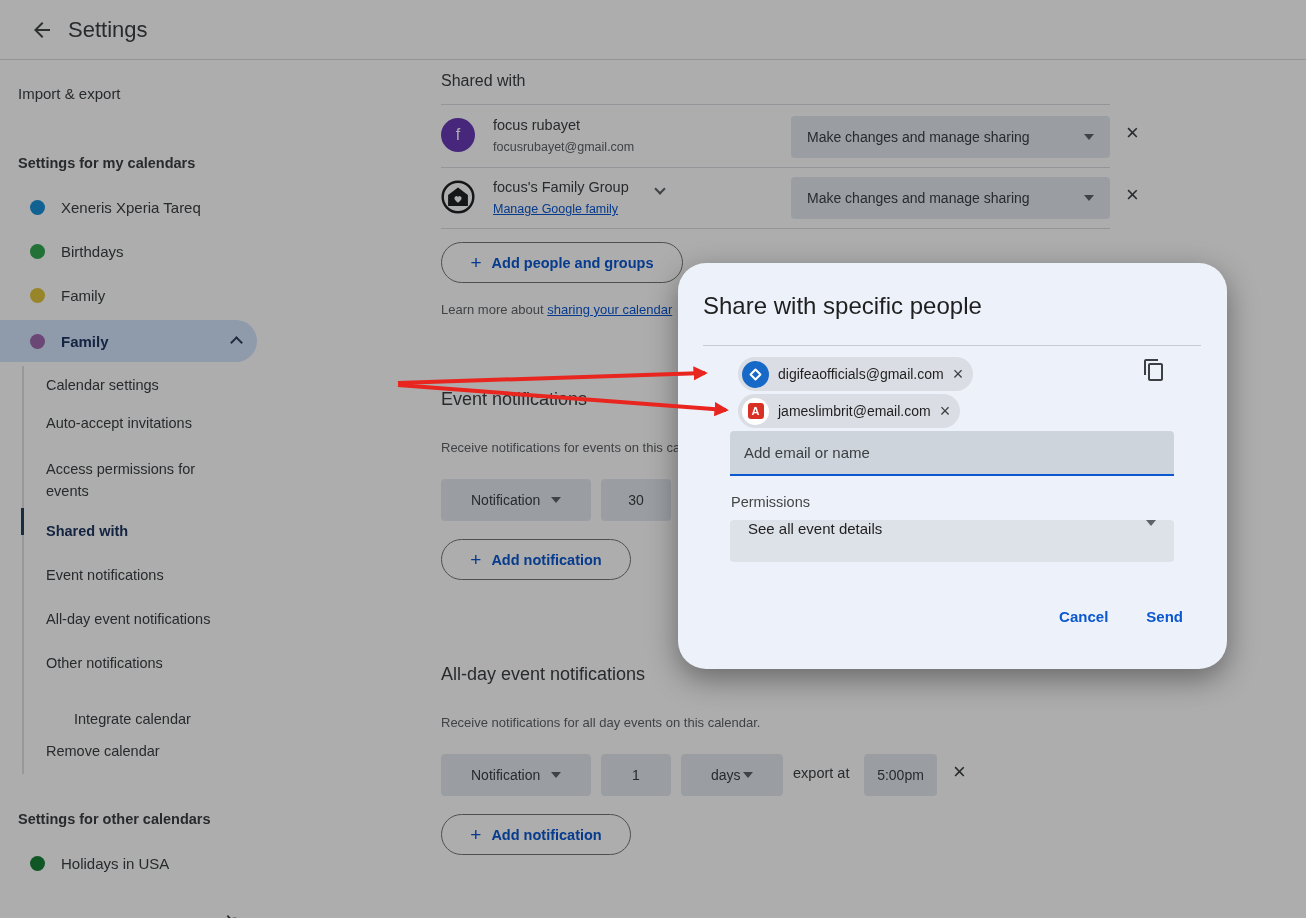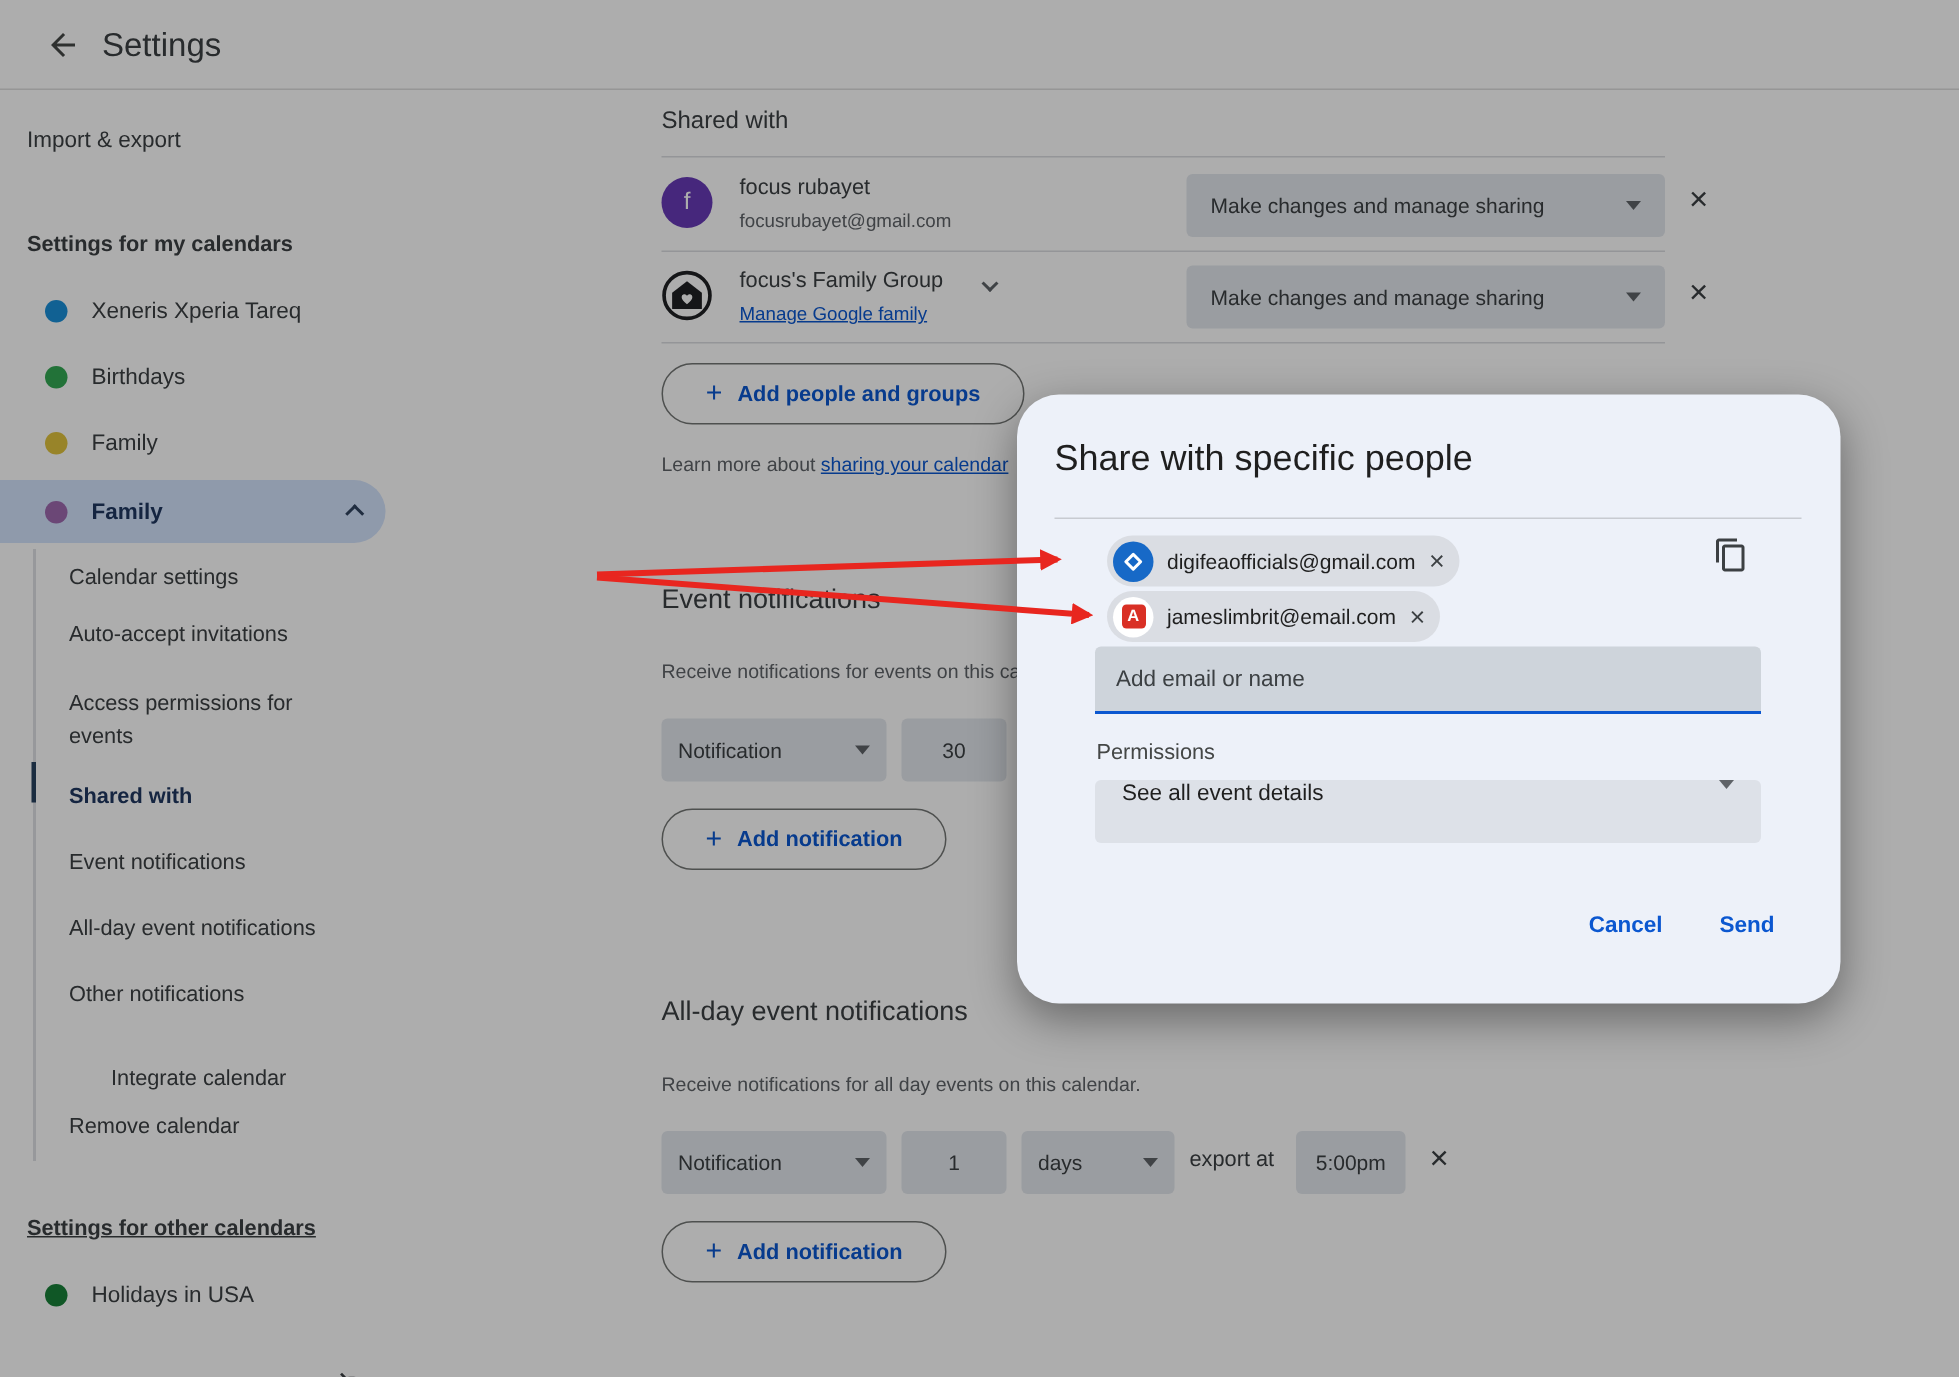--- a/index.html
+++ b/index.html
@@ -51,21 +51,21 @@
                border-bottom:2px solid #5f6368; transform:rotate(-45deg); }
   .pill-btn { position:absolute; height:41px; border:1px solid #747775; border-radius:21px; background:#fff;
               display:flex; align-items:center; justify-content:center; gap:10px; font-size:14.5px;
               font-weight:bold; color:#0b57d0; cursor:pointer; }
   .plus { font-size:19px; font-weight:normal; color:#0b57d0; }
   .learn { position:absolute; left:441px; top:241px; font-size:13px; color:#5f6368; }
   .learn a { color:#0b57d0; text-decoration:underline; cursor:pointer; }
   .h-section { position:absolute; left:441px; font-size:18px; color:#3c4043; }
   .desc { position:absolute; left:441px; font-size:13px; color:#5f6368; white-space:nowrap; }
   .field { position:absolute; height:42px; background:#e4e8ee; border-radius:4px; display:flex;
-           align-items:center; padding:0 11px; font-size:14px; color:#3c4043; cursor:pointer; }
+           align-items:center; padding:0 30px; font-size:14px; color:#3c4043; cursor:pointer; }
   .field.center { justify-content:center; padding:0; }
   .before-label { position:absolute; font-size:14.5px; color:#3c4043; }
 
   
   .dim { position:absolute; inset:0; background:rgba(0,0,0,0.32); z-index:10; }
 
   
   .dialog { position:absolute; left:678px; top:263px; width:549px; height:406px; background:#edf1f9;
             border-radius:28px; z-index:20; box-shadow:0 10px 30px rgba(0,0,0,.4); }
   .dlg-title { position:absolute; left:25px; top:29px; font-size:24px; color:#1f1f1f; }
@@ -137,21 +137,21 @@
     <div class="sub-item" style="top:351px;">Auto-accept invitations</div>
     <div class="sub-item" style="top:397px; width:170px;">Access permissions for events</div>
     <div class="active-bar" style="top:447px;"></div>
     <div class="sub-item active" style="top:459px;">Shared with</div>
     <div class="sub-item" style="top:503px;">Event notifications</div>
     <div class="sub-item" style="top:547px;">All-day event notifications</div>
     <div class="sub-item" style="top:591px;">Other notifications</div>
     <div class="sub-item" style="top:647px;margin-left:28px;">Integrate calendar</div>
     <div class="sub-item" style="top:679px;">Remove calendar</div>
 
-    <div class="side-section" style="top:750px;text-decoration:underline;">Settings for other calendars</div>
+    <div class="side-section" style="top:750px;">Settings for other calendars</div>
 
     <div class="cal-item" style="top:794px;">
       <span class="cal-dot" style="background:#188038;"></span>
       <span>Holidays in USA</span>
     </div>
     <div class="eye-off">
       <svg width="21" height="21" viewBox="0 0 20 20">
         <path d="M10 5.2c-4.3 0-7 3.2-7.7 4.8.7 1.6 3.4 4.8 7.7 4.8s7-3.2 7.7-4.8C17 8.4 14.3 5.2 10 5.2z" fill="none" stroke="#3c4043" stroke-width="1.6"></path>
         <circle cx="10" cy="10" r="2.7" fill="none" stroke="#3c4043" stroke-width="1.6"></circle>
         <path d="M3.2 2.6 L17 17.2" stroke="#3c4043" stroke-width="1.7"></path>

